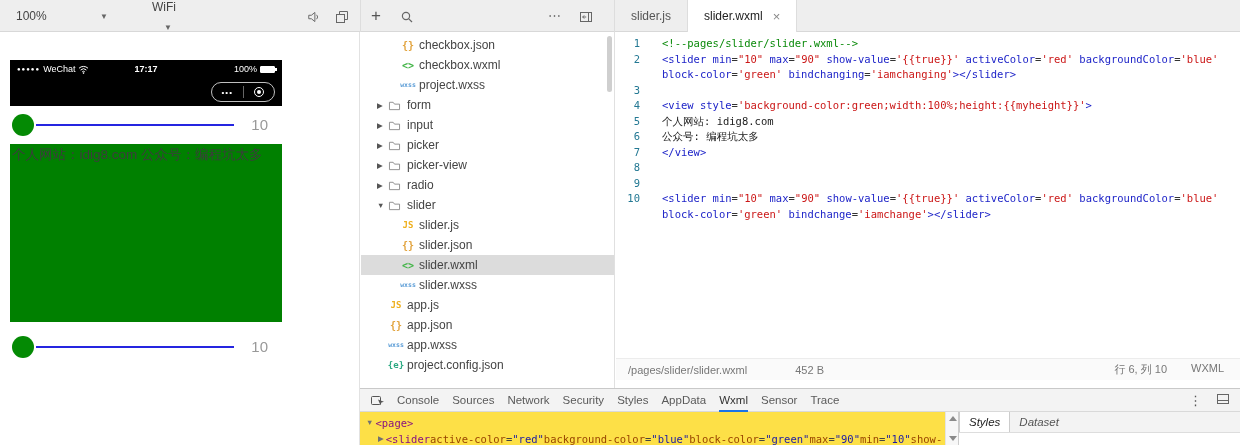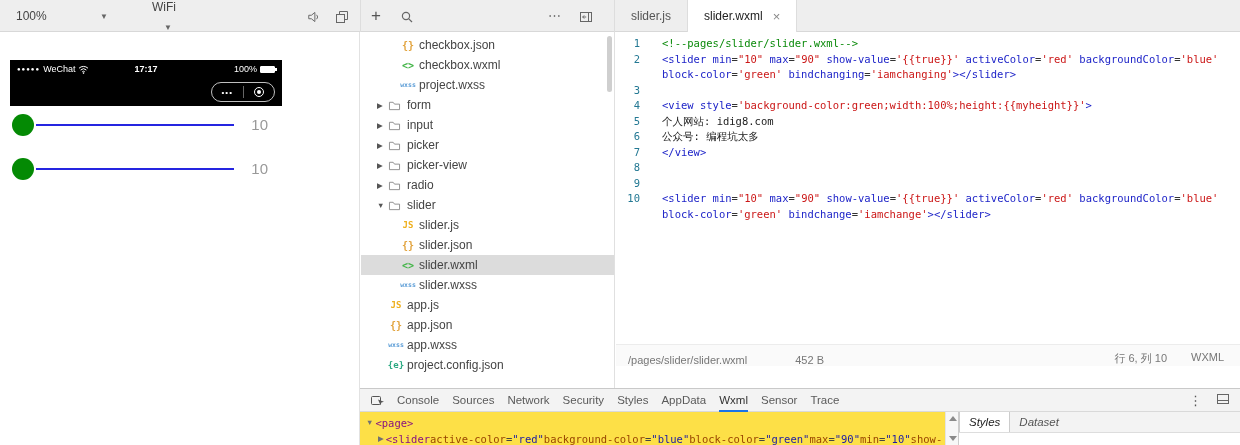--- a/index.html
+++ b/index.html
@@ -86,22 +86,22 @@
     line-height:15.5px; }
   .gutter { width:34px; padding-right:10px; text-align:right; color:#237893; flex:none; }
   .codetext { flex:1; padding-left:12px; padding-right:18px; white-space:pre-wrap;
     overflow-wrap:break-word; min-height:15.5px; color:#222; }
   .tok-comment { color:#0a8a0a; }
   .tok-tag { color:#1e24c8; }
   .tok-attr { color:#1e24c8; }
   .tok-op { color:#333; }
   .tok-str { color:#cb1616; }
   .tok-plain { color:#222; }
-  .ed-status { position:absolute; left:616px; top:344px; right:0; height:22px; background:#fafafa;
-    border-top:1px solid #ececec; display:flex; align-items:flex-end; font-size:11px; color:#777; }
+  .ed-status { position:absolute; left:616px; top:358px; right:0; height:22px; background:#fafafa;
+    border-top:1px solid #ececec; display:flex; align-items:center; font-size:11px; color:#777; }
   .ed-path { margin-left:12px; }
   .ed-size { margin-left:48px; }
   .ed-right { margin-left:auto; display:flex; gap:24px; margin-right:16px; }
 
   
   .devtools { position:absolute; left:360px; top:388px; right:0; bottom:0; background:#fde047;
     border-top:1px solid #c9c9c9; }
   .dt-bar { height:23px; background:#f3f3f3; border-bottom:1px solid #d9d9d9; display:flex;
     align-items:center; }
   .dt-inspect { margin:0 12px 0 10px; display:flex; align-items:center; }
@@ -224,20 +224,23 @@
               </span>
           </div>
         </div>
       </div>
       <div class="p-content">
         <div class="slider-row">
           <div class="slider-track" style="background: rgb(37, 37, 224);"></div>
           <div class="slider-thumb" style="background: rgb(4, 138, 4);"></div>
           <div class="slider-val">10</div>
         </div>
+        <div class="green-view" style="background: rgb(0, 128, 0);">
+          <span>个人网站：idig8.com 公众号：编程坑太多</span>
+        </div>
         <div class="slider-row second">
           <div class="slider-track" style="background: rgb(37, 37, 224);"></div>
           <div class="slider-thumb" style="background: rgb(4, 138, 4);"></div>
           <div class="slider-val">10</div>
         </div>
       </div>
     </div>
   </div>
 
   <div class="filetree">

